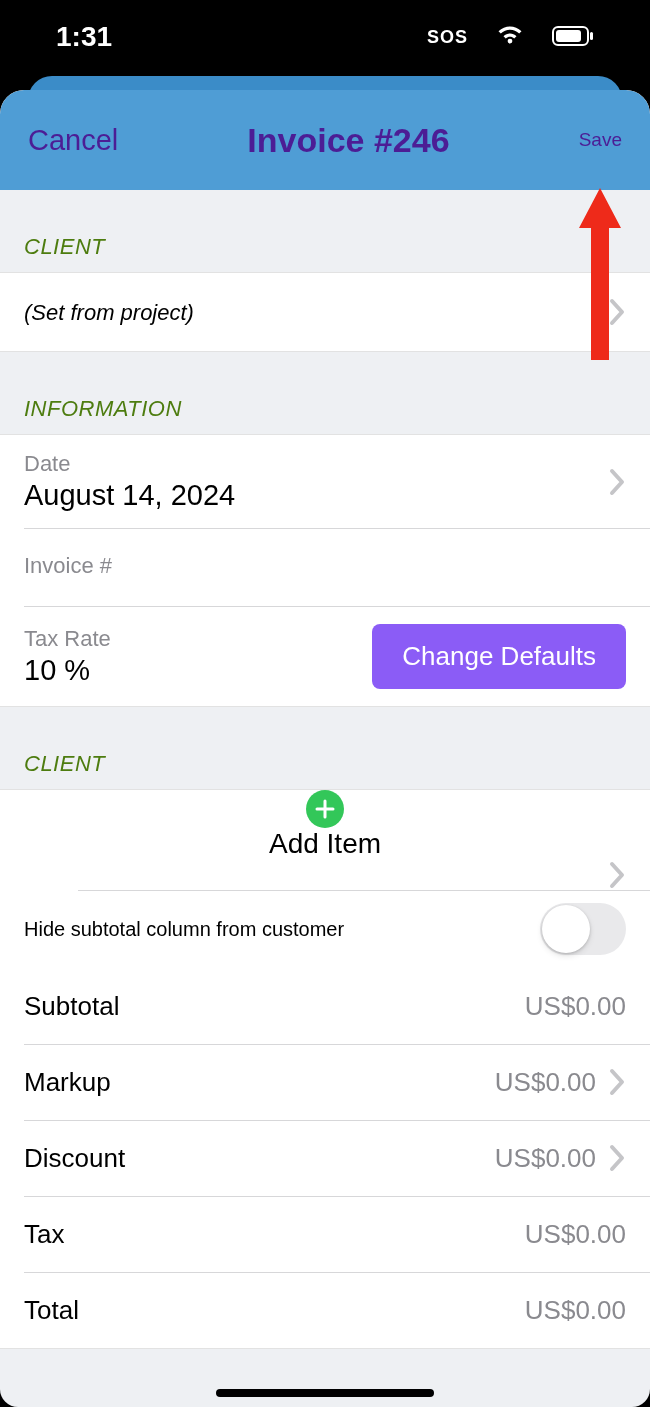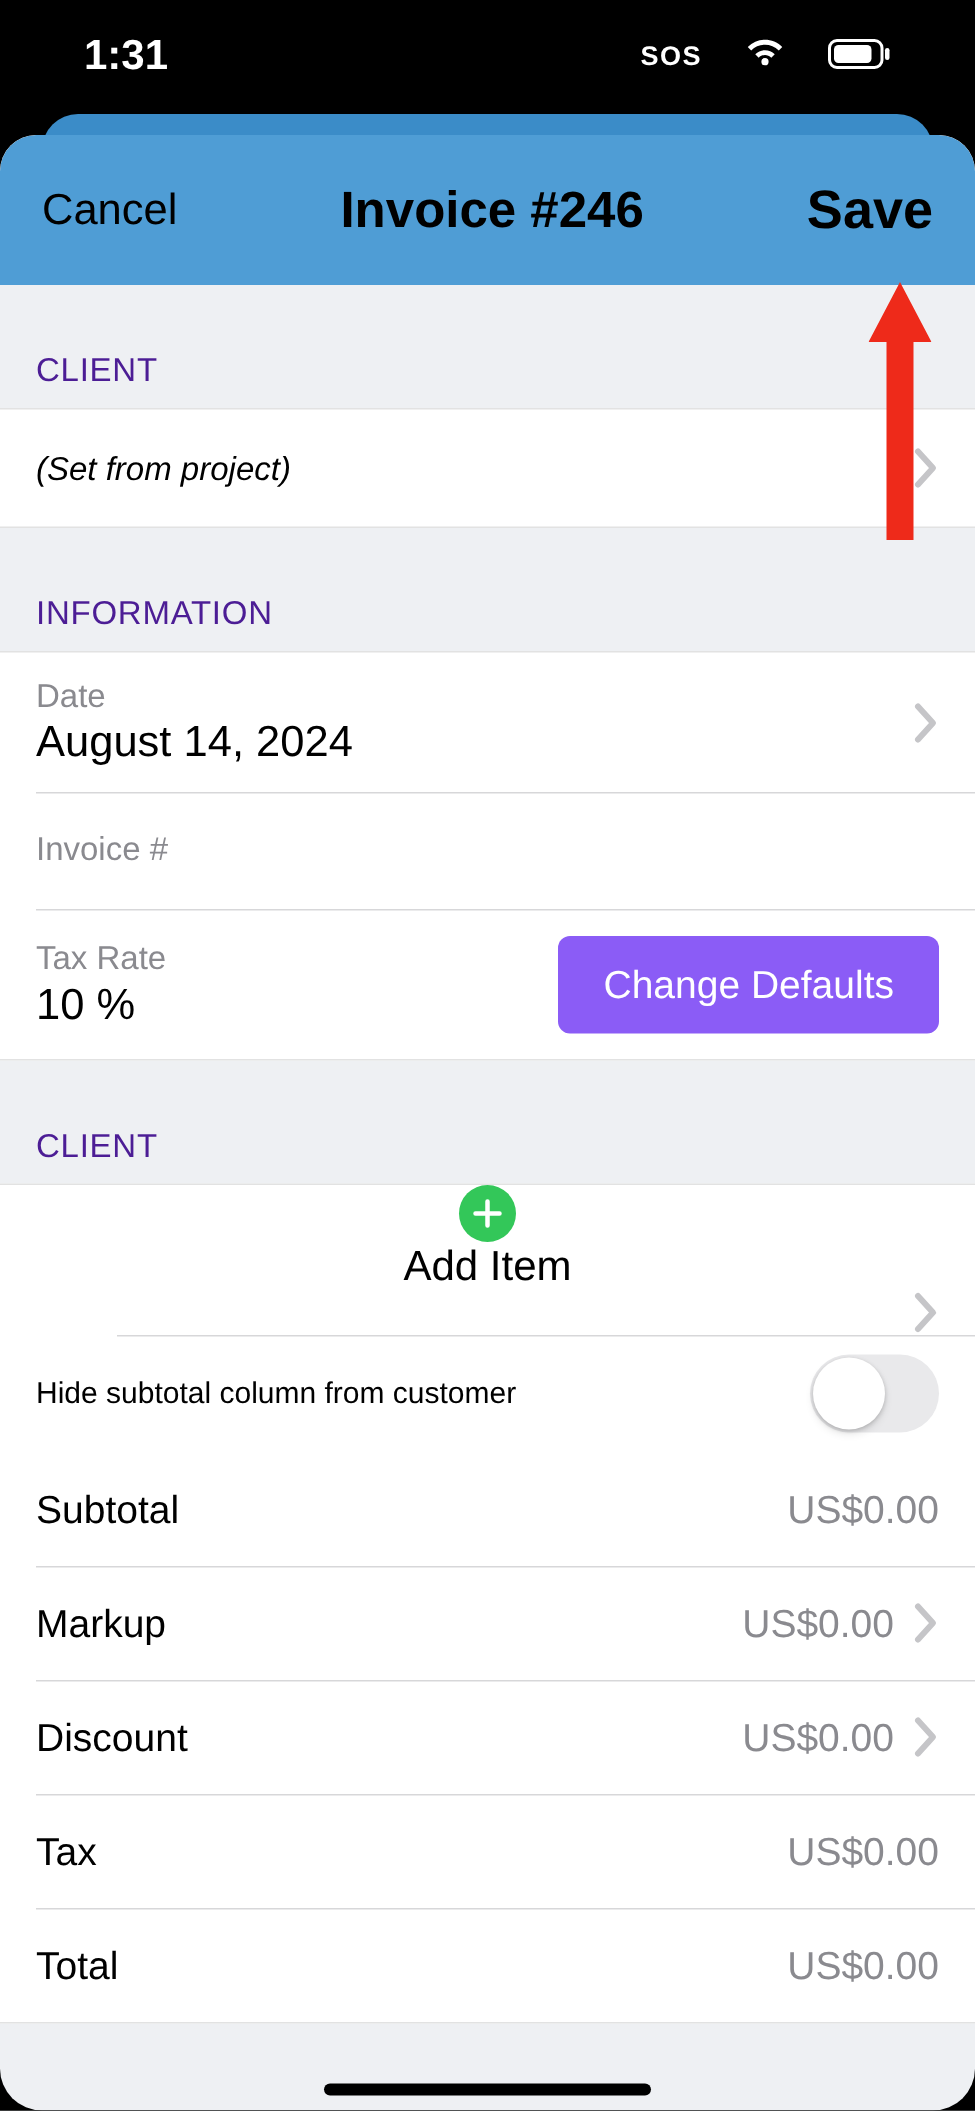--- a/index.html
+++ b/index.html
@@ -3,21 +3,21 @@
   <meta charset="utf-8">
   <style>
     * { margin: 0; padding: 0; box-sizing: border-box; font-family: -apple-system, "Helvetica Neue", Helvetica, Arial, sans-serif; -webkit-font-smoothing: antialiased; }
     html, body { width: 650px; height: 1407px; background: #000; overflow: hidden; }
 
     
     .phone {
       position: absolute;
       top: 0; left: 0; right: 0; bottom: 0;
       background: #000;
-      border-radius: 28px;
+      border-radius: 18px;
       overflow: hidden;
     }
 
     
     .statusbar {
       position: absolute;
       top: 0; left: 0; right: 0;
       height: 74px;
       display: flex;
       justify-content: space-between;
@@ -49,41 +49,42 @@
     }
 
     
     .navbar {
       background: #4f9dd5;
       height: 100px;
       display: flex;
       align-items: center;
       justify-content: space-between;
       padding: 0 28px;
-      color: #000000;
+      color: #4c1d95;
       border-radius: 24px 24px 0 0;
     }
     .navbar .cancel { font-size: 29px; font-weight: 400; }
     .navbar .title  { font-size: 34px; font-weight: 700; }
-    .navbar .save   { font-size: 36px; font-weight: 700; }
+    .navbar .save   { font-size: 19px; font-weight: 400; }
 
     
     .arrow {
       position: absolute;
       top: 188px;
       left: 579px;
       z-index: 50;
     }
 
     
     .sect-head {
       padding: 44px 24px 12px 24px;
-      color: #4c1d95;
+      color: #4d7c0f;
       font-size: 22px;
       letter-spacing: 0.5px;
+      font-style: italic;
     }
 
     
     .group { background: #fff; border-top: 0.5px solid #e2e2e2; border-bottom: 0.5px solid #e2e2e2; }
     .row {
       display: flex;
       align-items: center;
       padding: 0 24px;
       min-height: 78px;
       position: relative;

